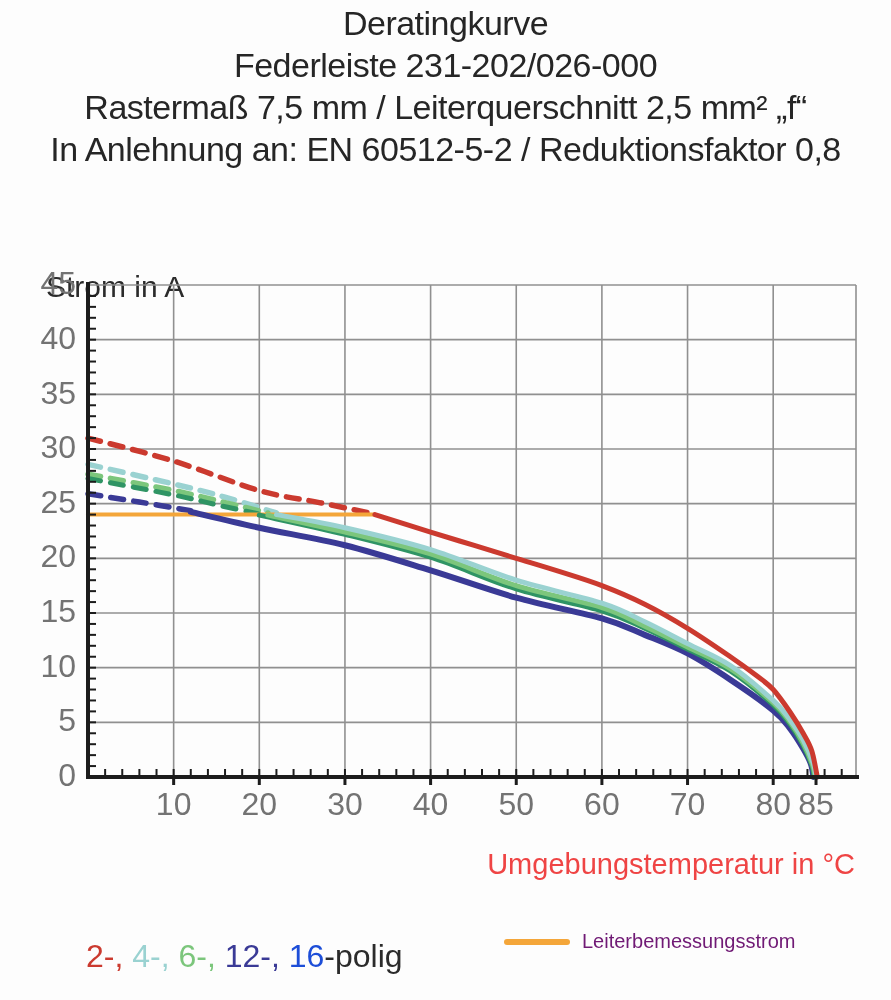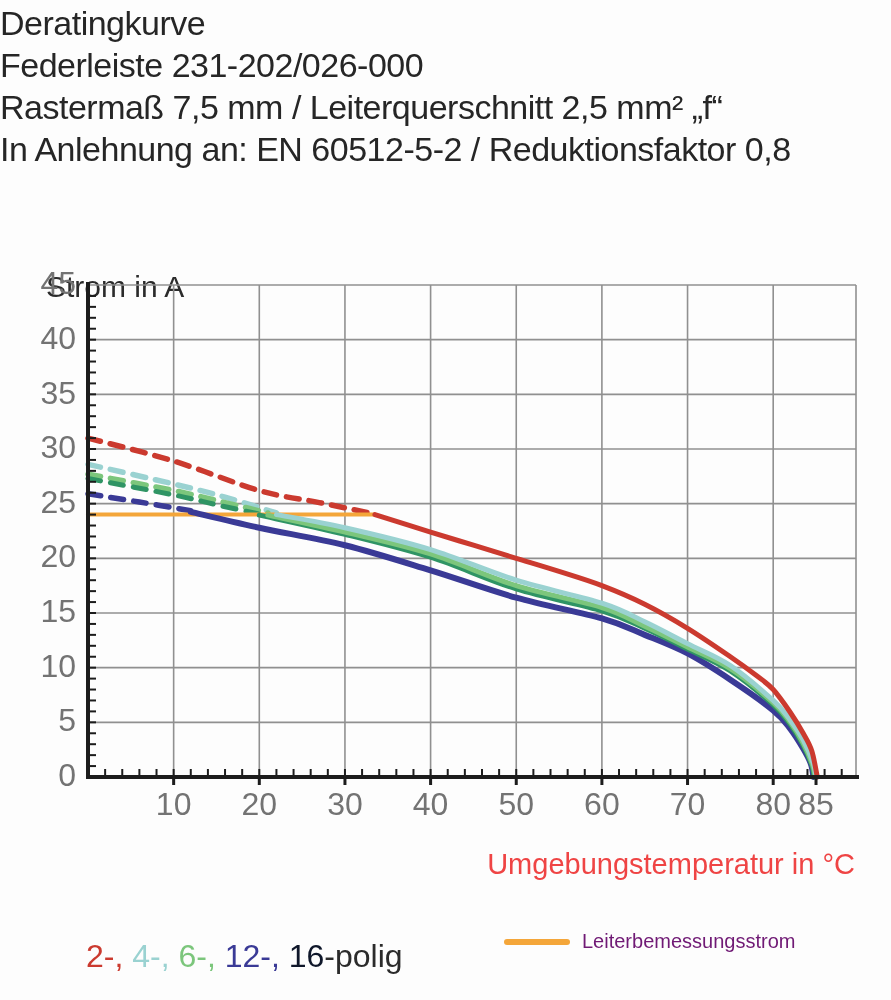--- a/index.html
+++ b/index.html
@@ -2,21 +2,21 @@
 <html><head>
 <meta charset="utf-8">
 <style>
   html,body{margin:0;padding:0;}
   body{
     width:891px;height:1000px;position:relative;overflow:hidden;
     background:#fdfdfd;color:#2b2b2b;
     font-family:"Liberation Sans",sans-serif;
   }
   .header{
-    position:absolute;top:2px;left:0;width:891px;text-align:left;
+    position:absolute;top:2px;left:0;width:891px;text-align:center;
     font-size:34px;line-height:42px;letter-spacing:-0.5px;color:#262626;
   }
   .y-axis-title{position:absolute;left:46px;top:226px;font-size:30px;color:#2b2b2b;margin-top:44px;}
   .x-axis-title{position:absolute;right:36px;top:848px;font-size:29px;color:#ef4444;text-align:right;}
   .tick-label{position:absolute;font-size:32px;color:#737373;}
   .xtick{transform:translateX(-50%);top:786px;}
   .ytick{width:62px;text-align:right;left:14px;}
   .legend-poles{position:absolute;left:86px;top:938px;font-size:32px;white-space:pre;}
   .legend-rated{position:absolute;left:504px;top:930px;display:flex;align-items:center;gap:12px;}
   .rated-swatch{width:66px;height:6px;border-radius:3px;}
@@ -182,17 +182,17 @@
     <div class="tick-label ytick" style="top: 647.667px;">10</div>
     <div class="tick-label ytick" style="top: 593px;">15</div>
     <div class="tick-label ytick" style="top: 538.334px;">20</div>
     <div class="tick-label ytick" style="top: 483.668px;">25</div>
     <div class="tick-label ytick" style="top: 429.001px;">30</div>
     <div class="tick-label ytick" style="top: 375px;">35</div>
     <div class="tick-label ytick" style="top: 319.668px;">40</div>
     <div class="tick-label ytick" style="top: 265.002px;">45</div>
   </div>
 
-<div class="legend-poles" id="legend-poles"><span style="color: rgb(203, 58, 47);">2-, </span><span style="color: rgb(154, 210, 209);">4-, </span><span style="color: rgb(124, 198, 124);">6-, </span><span style="color: rgb(58, 58, 150);">12-, </span><span style="color: #0f172a;">16</span><span style="color: rgb(43, 43, 43);">-polig</span></div>
+<div class="legend-poles" id="legend-poles"><span style="color: rgb(203, 58, 47);">2-, </span><span style="color: rgb(154, 210, 209);">4-, </span><span style="color: rgb(124, 198, 124);">6-, </span><span style="color: rgb(58, 58, 150);">12-, </span><span style="color: #1d4ed8;">16</span><span style="color: rgb(43, 43, 43);">-polig</span></div>
 <div class="legend-rated">
   <div class="rated-swatch" id="rated-swatch" style="background: rgb(244, 166, 58);"></div>
   <div class="rated-text">Leiterbemessungsstrom</div>
 </div>
 
 </body></html>

